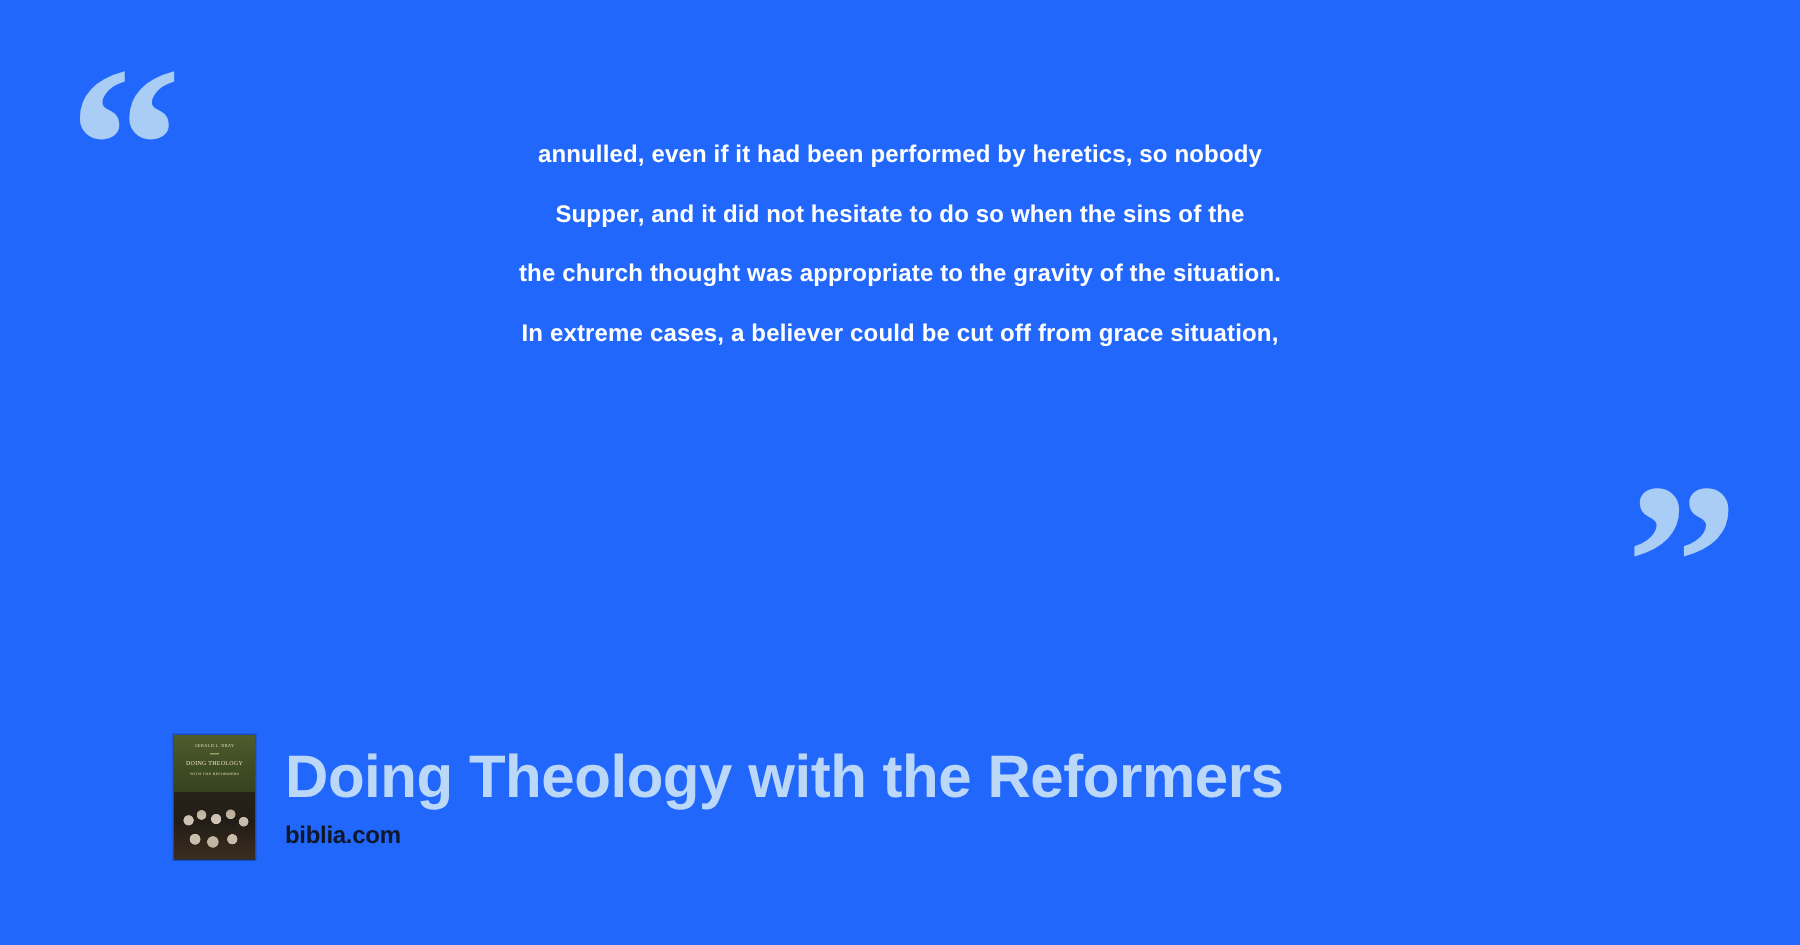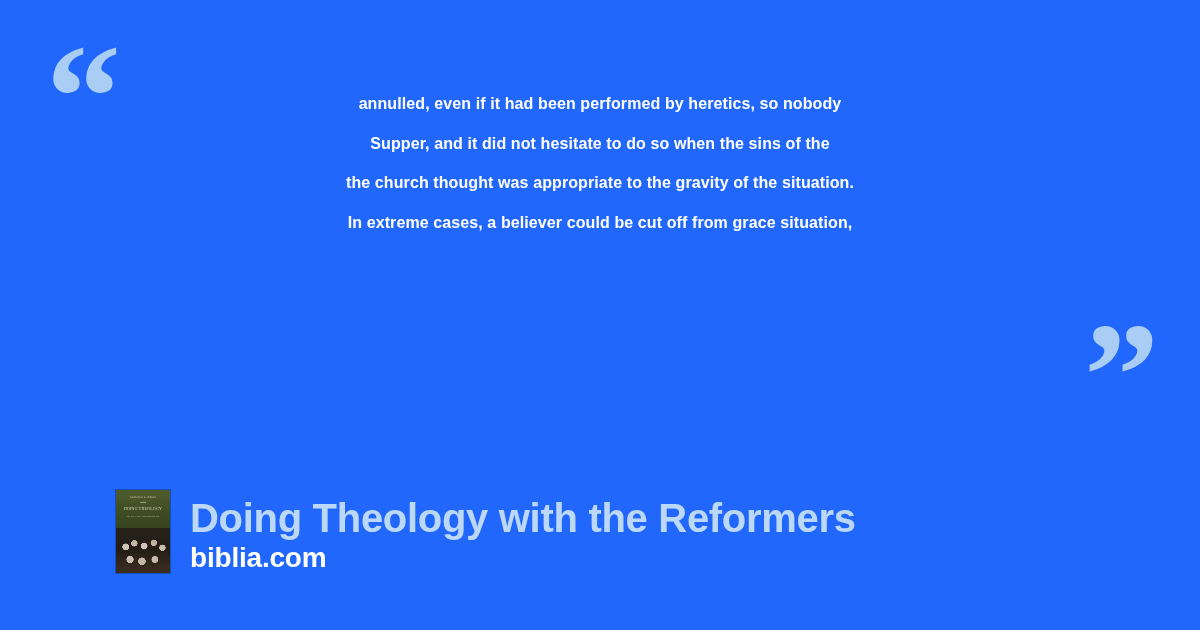--- a/index.html
+++ b/index.html
@@ -145,23 +145,23 @@
   }
   #book-title {
     color: #bcd8f8;
     font-weight: 700;
     font-size: 40px;
     line-height: 46px;
     letter-spacing: -0.3px;
     white-space: nowrap;
   }
   #site-name {
-    color: #ffffff;
-    font-weight: 700;
-    font-size: 28px;
+    color: #0f172a;
+    font-weight: 700;
+    font-size: 16px;
     line-height: 30px;
     margin-top: 2px;
     letter-spacing: -0.2px;
   }
 </style>
 </head>
 <body>
 
 <div id="card">
 

